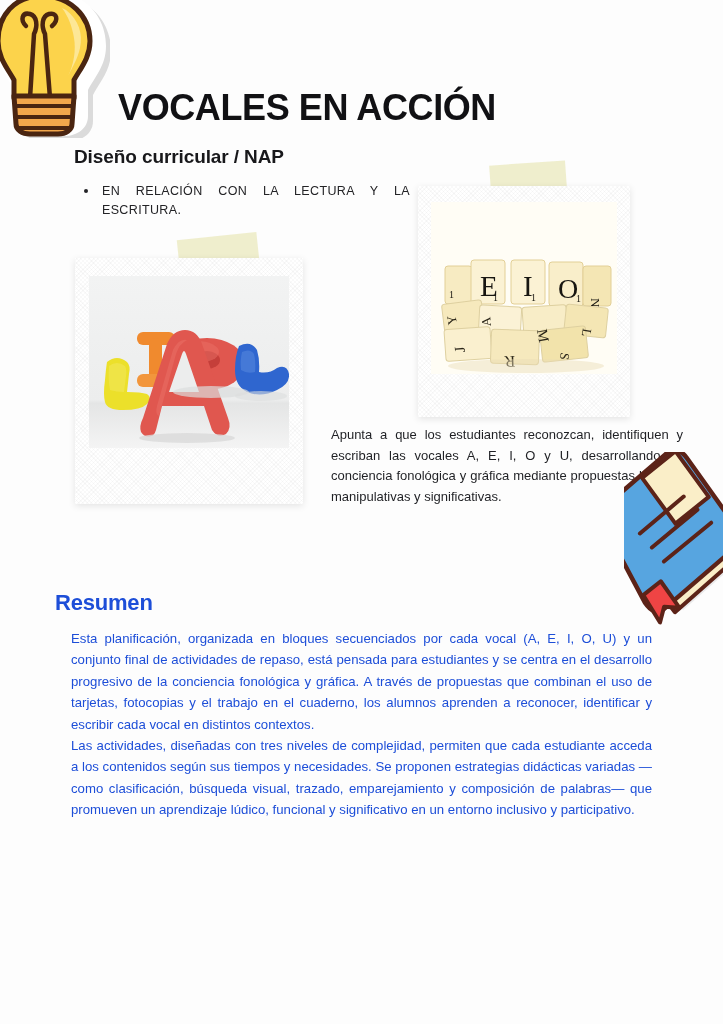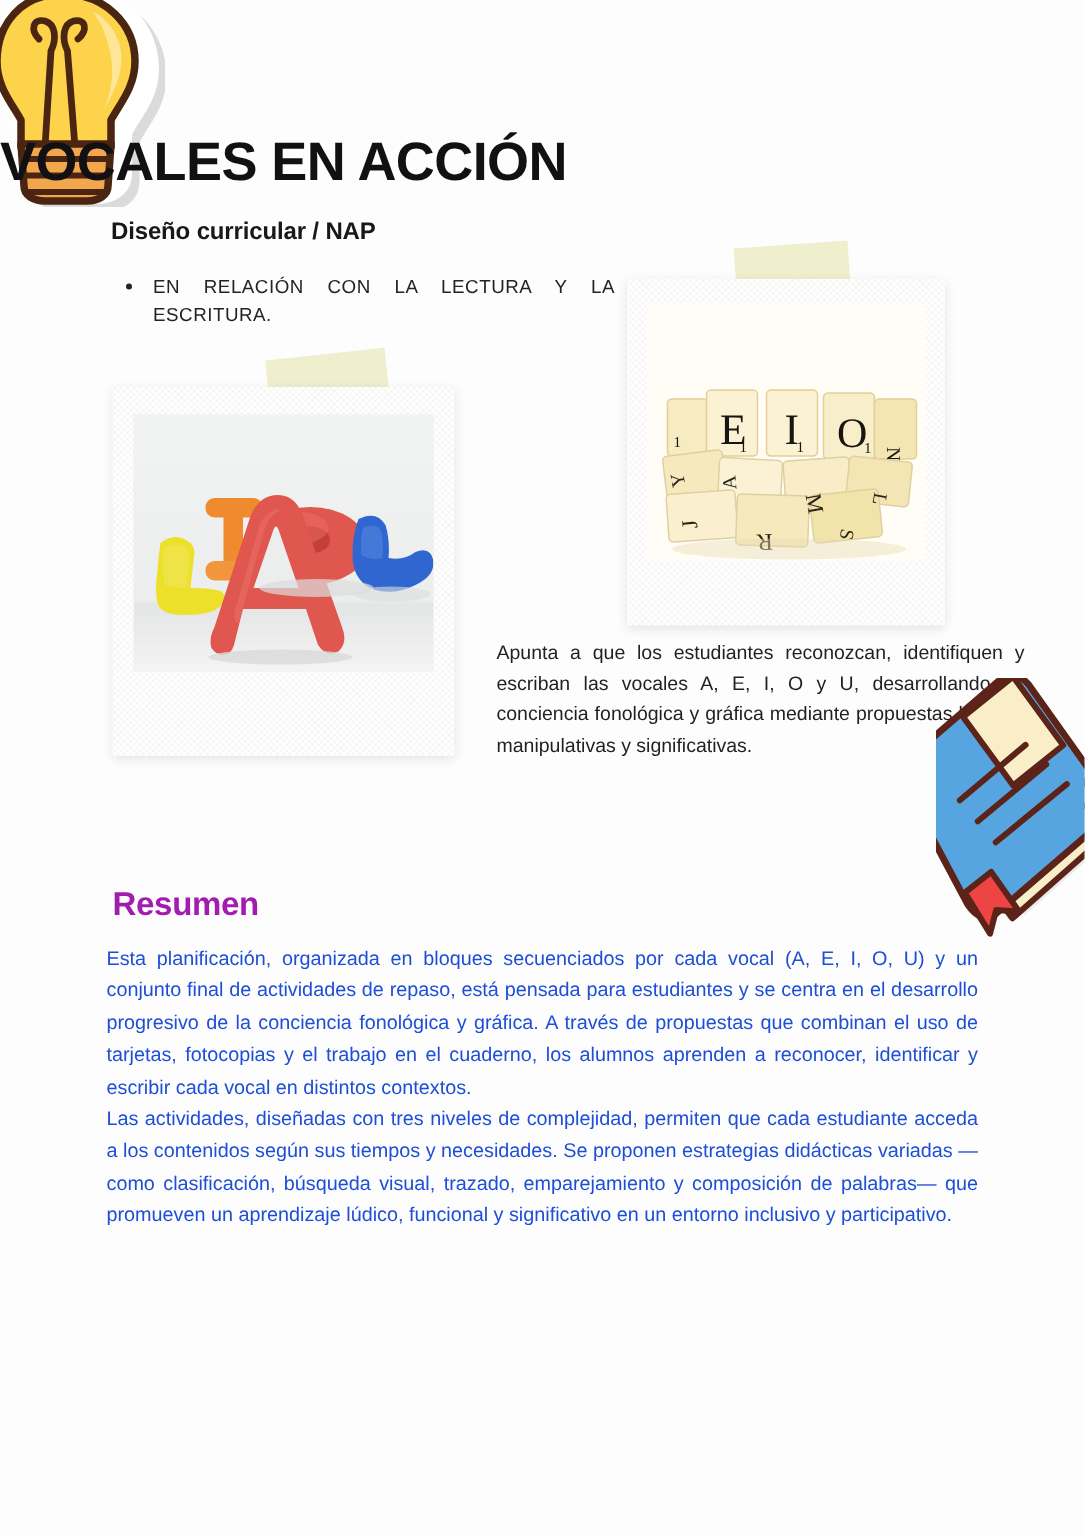--- a/index.html
+++ b/index.html
@@ -24,34 +24,34 @@
     width: 723px;
     height: 1024px;
   }
 
   
   .doc-title {
     position: absolute;
     left: 0;
     top: 88px;
     width: 614px;
-    text-align: left;
+    text-align: center;
     font-size: 36px;
     font-weight: bold;
     letter-spacing: -0.4px;
     color: #111114;
     line-height: 1.1;
   }
 
   
   .subhead {
     position: absolute;
     left: 74px;
     top: 146px;
-    font-size: 16px;
+    font-size: 19px;
     font-weight: bold;
     color: #18181b;
     letter-spacing: -0.1px;
   }
 
   
   .bullet-list {
     position: absolute;
     left: 80px;
     top: 182px;
@@ -158,25 +158,25 @@
     font-size: 13px;
     line-height: 20.5px;
     text-align: justify;
     text-justify: inter-word;
     color: #1f2024;
   }
 
   
   .resumen-head {
     position: absolute;
-    left: 75px;
+    left: 55px;
     top: 590px;
     font-size: 22px;
     font-weight: bold;
-    color: #a21caf;
+    color: #1d4ed8;
     letter-spacing: -0.2px;
   }
   .resumen-body {
     position: absolute;
     left: 71px;
     top: 628px;
     width: 581px;
   }
   .resumen-body p {
     font-size: 13.2px;

